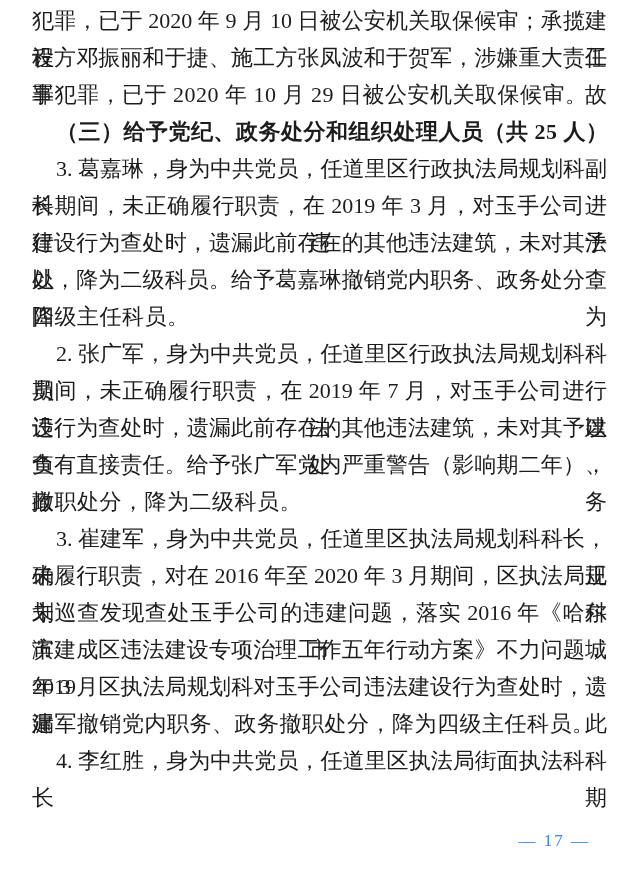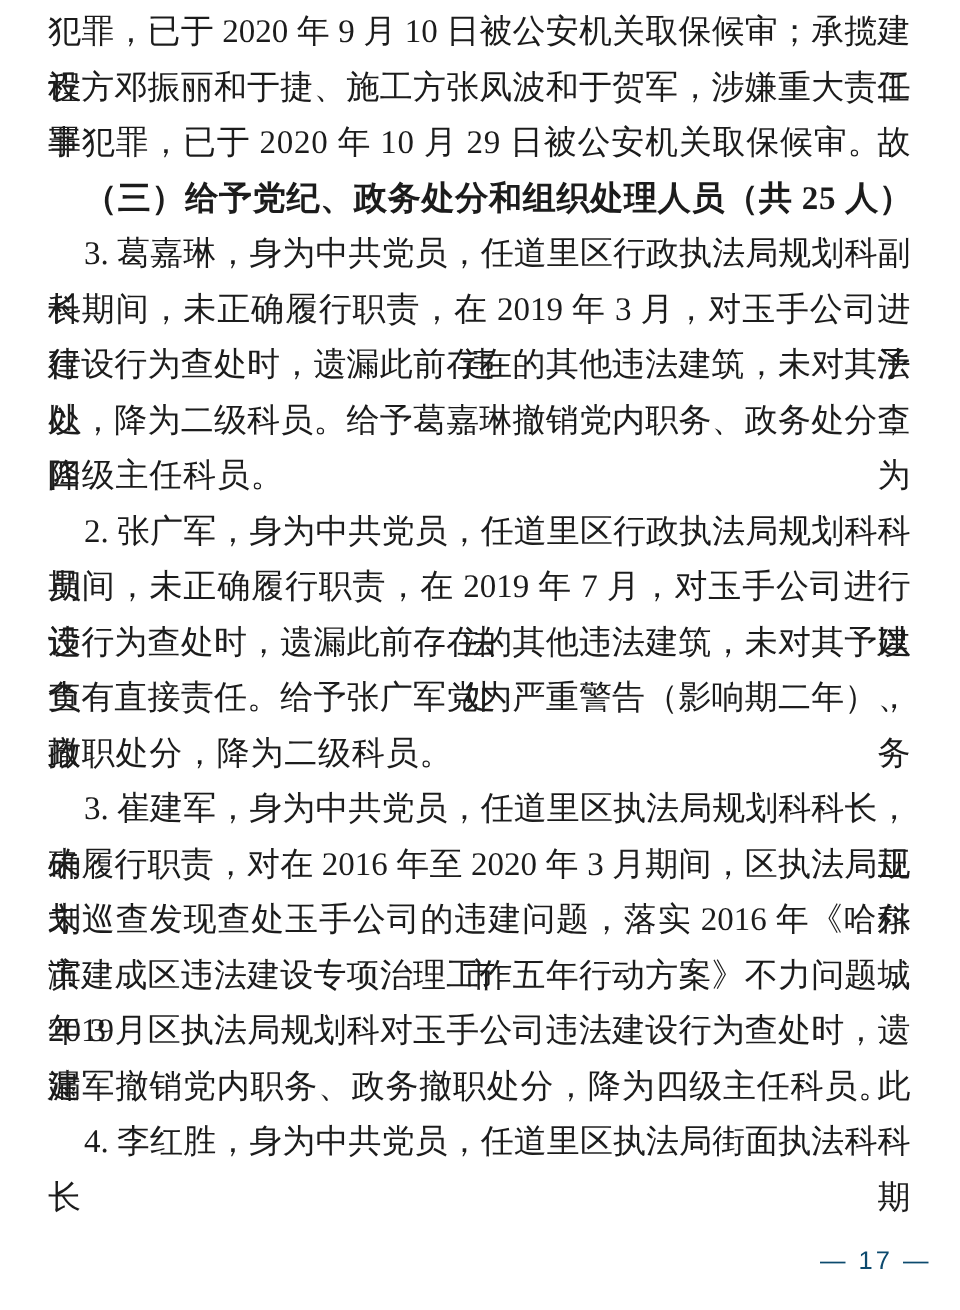--- a/index.html
+++ b/index.html
@@ -38,26 +38,26 @@
     letter-spacing: 0;
   }
   .line.indent {
     text-indent: 24px;
   }
   .line.heading {
     font-weight: 600;
   }
   .page-number {
     position: absolute;
-    right: 19px;
+    right: 50px;
     top: 831px;
     font-size: 17px;
     letter-spacing: 2px;
-    color: #0c4a6e;
-    font-family: Liberation Sans, sans-serif;
+    color: #3b82f6;
+    font-family: Liberation Serif, serif;
   }
 </style>
 </head>
 <body>
 
 <div class="page">
   <div class="doc">
     <div class="line j">犯罪，已于 2020 年 9 月 10 日被公安机关取保候审；承揽建设工</div>
     <div class="line j">程方邓振丽和于捷、施工方张凤波和于贺军，涉嫌重大责任事故</div>
     <div class="line">罪犯罪，已于 2020 年 10 月 29 日被公安机关取保候审。</div>

